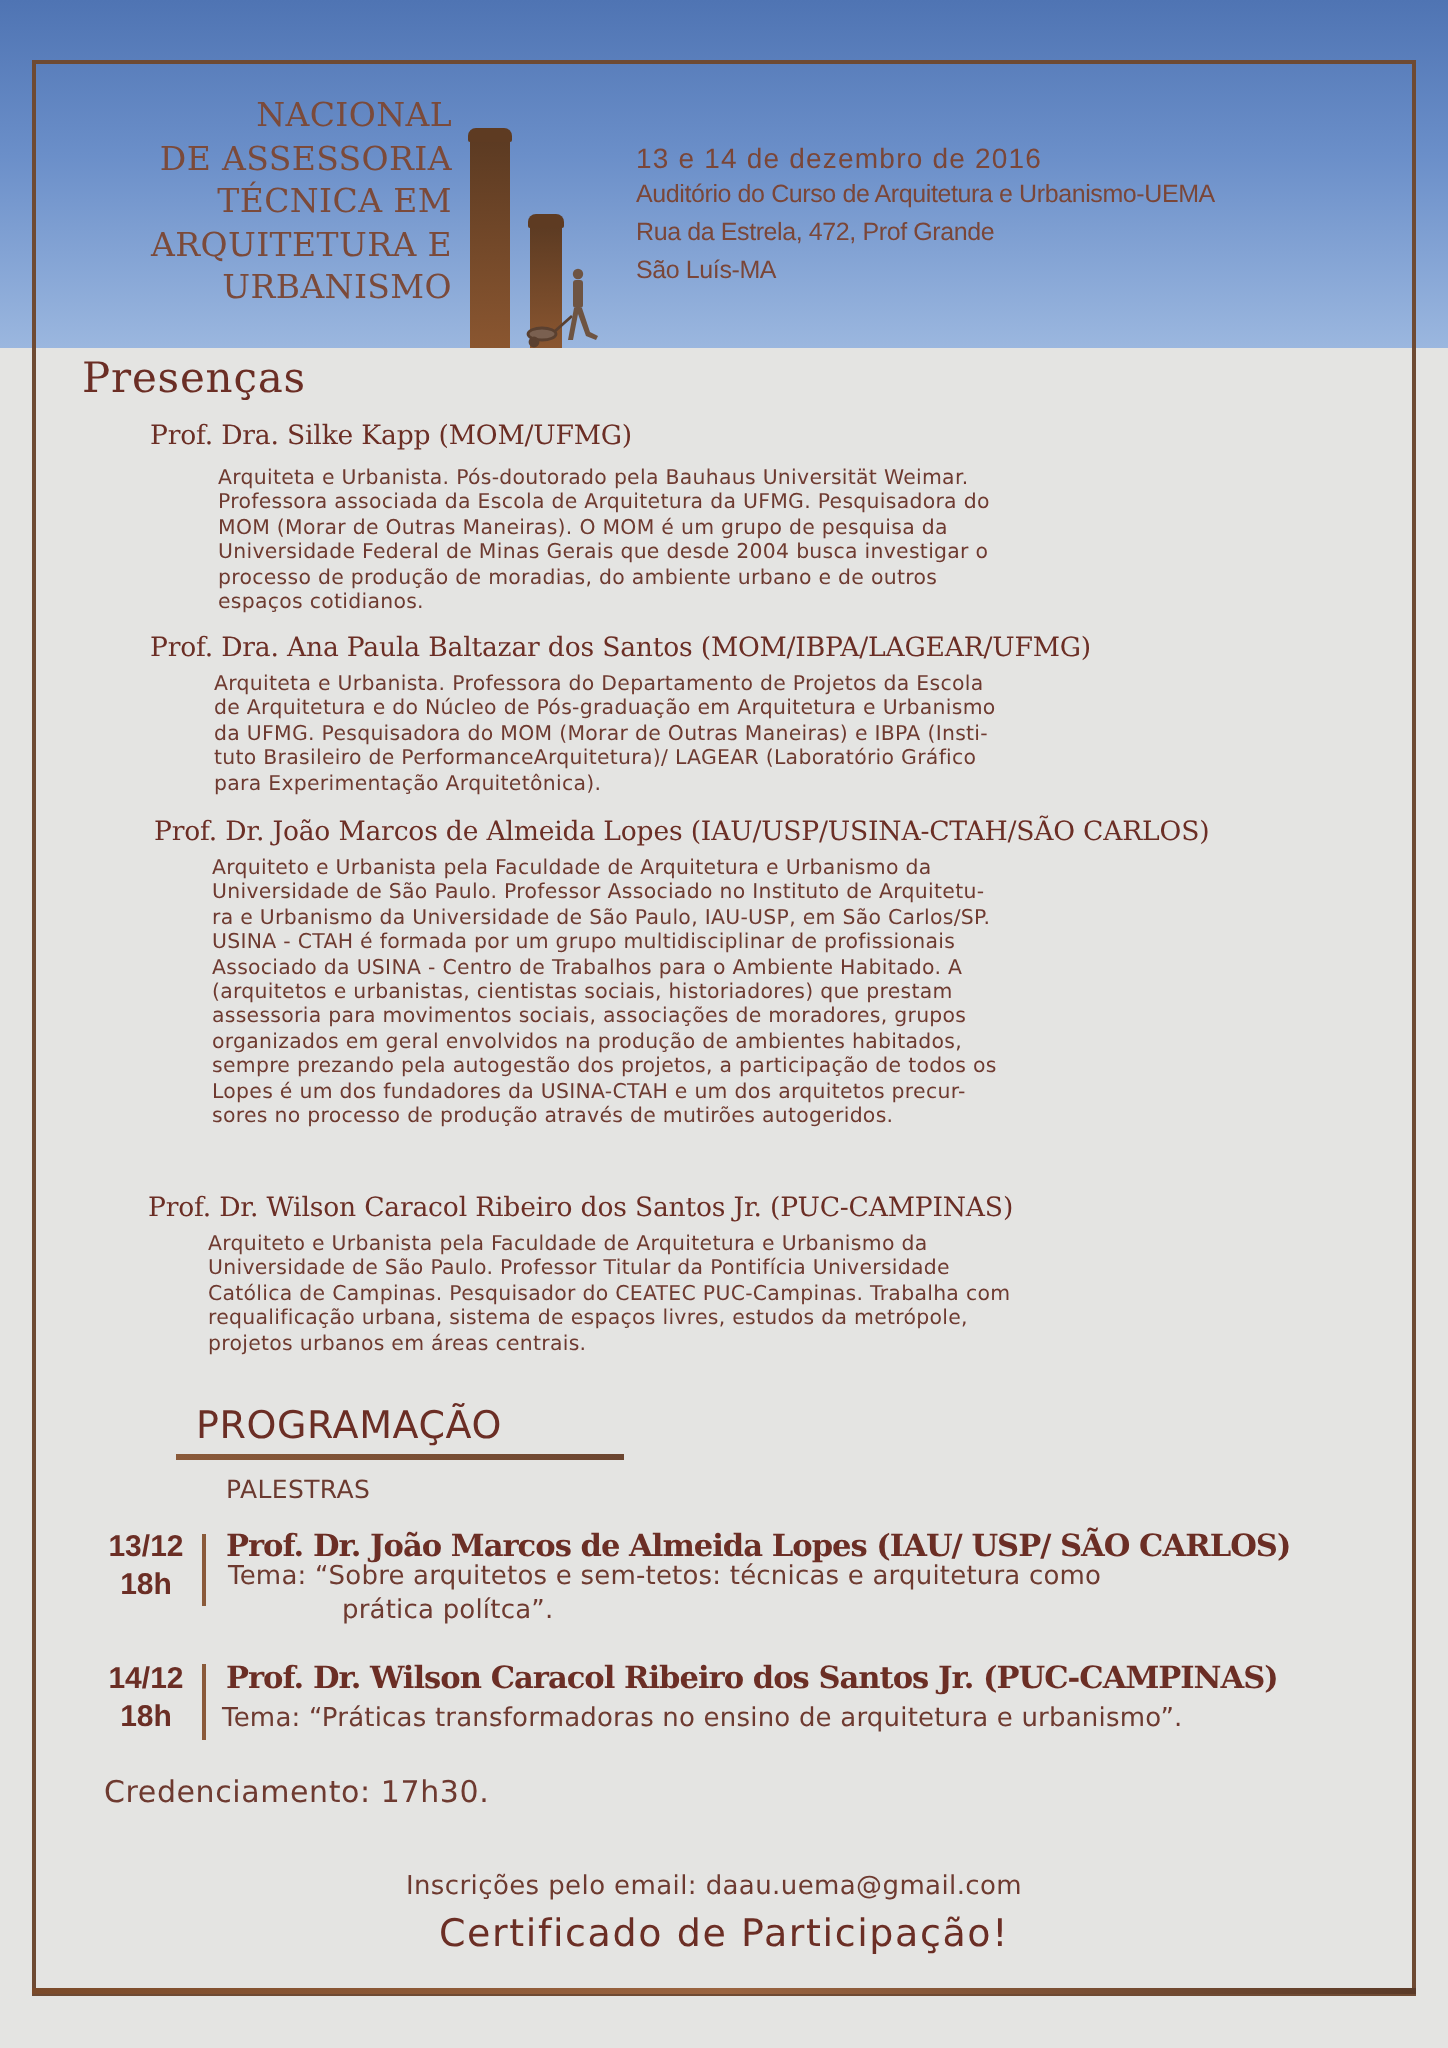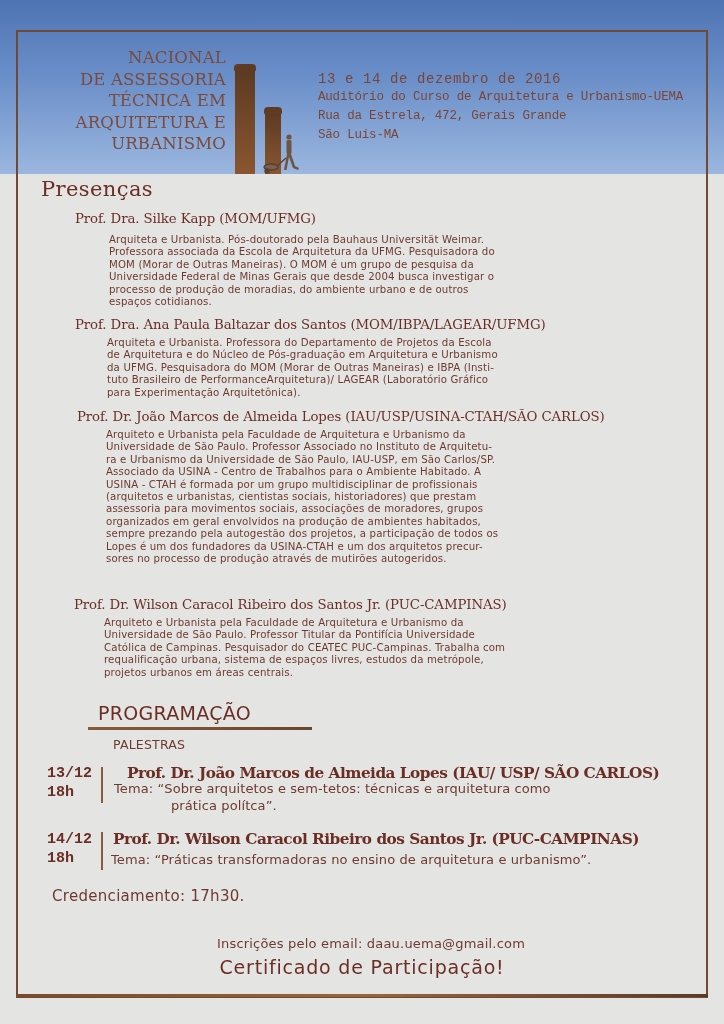--- a/index.html
+++ b/index.html
@@ -29,21 +29,21 @@
   .chimney { position:absolute; }
   .chim1 { left:234px; top:64px; width:22px; height:110px; }
   .chim2 { left:264px; top:107px; width:18px; height:67px; }
   .chim-body { position:absolute; left:1px; right:1px; top:4px; bottom:0;
     background:linear-gradient(180deg,#5b3a22,#8a5630); }
   .chim-cap { position:absolute; left:0; right:0; top:0; height:7px;
     background:#5e3b22; border-radius:4px 4px 1px 1px; }
   .worker { position:absolute; left:258px; top:128px; width:46px; height:46px; }
   .event-info {
     position:absolute; left:318px; top:70px;
-    font-family:Liberation Mono, monospace; color:#7a4638;
+    font-family:Liberation Sans, sans-serif; color:#7a4638;
   }
   .event-date { font-size:14px; letter-spacing:0.6px; line-height:18px; }
   .event-line { font-size:12.5px; line-height:19px; letter-spacing:-0.2px; }
   .presencas {
     position:absolute; left:41px; top:177px; font-size:21px; color:#6b2e25;
     font-family:"DejaVu Serif", serif; letter-spacing:0.4px;
   }
   .speaker-name {
     position:absolute; font-family:"DejaVu Serif", serif;
     font-size:13.3px; color:#6b2e25; white-space:nowrap; letter-spacing:-0.1px;
@@ -59,40 +59,40 @@
   }
   .prog-underline {
     position:absolute; left:88px; top:727px; width:224px; height:3px;
     background:linear-gradient(90deg,#8a5a3a,#6b4530);
   }
   .palestras {
     position:absolute; left:113px; top:737px; font-family:"DejaVu Sans", sans-serif;
     font-size:12.5px; color:#6b3a30; letter-spacing:0.2px;
   }
   .slot-date {
-    position:absolute; font-family:Liberation Mono, monospace; font-weight:bold;
-    font-size:15px; line-height:19px; color:#6b2e25; width:52px;
+    position:absolute; font-family:Liberation Sans, sans-serif; font-weight:bold;
+    font-size:15px; line-height:19px; color:#6b2e25; text-align:center; width:52px;
   }
   .slot-bar { position:absolute; width:2px; background:#8a5a3a; }
   .slot-speaker {
     position:absolute; font-family:"DejaVu Serif", serif; font-weight:bold;
     font-size:15.3px; color:#6b2e25; white-space:nowrap; letter-spacing:-0.5px;
   }
   .slot-tema {
     position:absolute; font-family:"DejaVu Sans", sans-serif;
     font-size:13px; line-height:17px; color:#6e3a30; letter-spacing:0.1px;
   }
   .cred {
     position:absolute; left:52px; top:887px; font-family:"DejaVu Sans", sans-serif;
     font-size:15px; color:#6e3a30; letter-spacing:0.3px;
   }
   .inscricoes {
     position:absolute; left:0; width:708px; top:936px; text-align:center;
     font-family:"DejaVu Sans", sans-serif; font-size:13px; color:#6e3a30;
-    padding-left:16px; letter-spacing:0.2px;
+    padding-left:2px; letter-spacing:0.2px;
   }
   .inscricoes span { position:relative; left:1px; }
   .certificado {
     position:absolute; left:0; width:724px; top:956px; text-align:center;
     font-family:"DejaVu Sans", sans-serif; font-size:19px; color:#6b2e25;
     letter-spacing:0.8px;
   }
 </style>
 </head>
 <body>
@@ -126,21 +126,21 @@
   <g fill="#6e5442">
     <circle cx="31" cy="9" r="2.6"></circle>
     <rect x="28.5" y="12" width="5" height="14" rx="1.5"></rect>
     <path d="M29 26 L26 42 L28.5 42 L31 29 L35 40 L40 42 L41 40 L37 38 L33 26 Z"></path>
   </g>
 </svg>
 
 <div class="event-info">
   <div class="event-date">13 e 14 de dezembro de 2016</div>
   <div class="event-line">Auditório do Curso de Arquitetura e Urbanismo-UEMA</div>
-  <div class="event-line">Rua da Estrela, 472, Gerais Grande</div>
+  <div class="event-line">Rua da Estrela, 472, Prof Grande</div>
   <div class="event-line">São Luís-MA</div>
 </div>
 
 <div class="presencas">Presenças</div>
 
 <div class="speaker-name" style="left:75px; top:211px;">Prof. Dra. Silke Kapp (MOM/UFMG)</div>
 <div class="bio" style="left:109px; top:234px; width:448px;">
   <div>Arquiteta e Urbanista. Pós-doutorado pela Bauhaus Universität Weimar.</div>
   <div>Professora associada da Escola de Arquitetura da UFMG. Pesquisadora do</div>
   <div>MOM (Morar de Outras Maneiras). O MOM é um grupo de pesquisa da</div>
@@ -156,22 +156,22 @@
   <div>da UFMG. Pesquisadora do MOM (Morar de Outras Maneiras) e IBPA (Insti-</div>
   <div>tuto Brasileiro de PerformanceArquitetura)/ LAGEAR (Laboratório Gráfico</div>
   <div>para Experimentação Arquitetônica).</div>
 </div>
 
 <div class="speaker-name" style="left:77px; top:409px;">Prof. Dr. João Marcos de Almeida Lopes (IAU/USP/USINA-CTAH/SÃO CARLOS)</div>
 <div class="bio" style="left:106px; top:429px; width:452px;">
   <div>Arquiteto e Urbanista pela Faculdade de Arquitetura e Urbanismo da</div>
   <div>Universidade de São Paulo. Professor Associado no Instituto de Arquitetu-</div>
   <div>ra e Urbanismo da Universidade de São Paulo, IAU-USP, em São Carlos/SP.</div>
+  <div>USINA - CTAH é formada por um grupo multidisciplinar de profissionais</div>
   <div>Associado da USINA - Centro de Trabalhos para o Ambiente Habitado. A</div>
-  <div>USINA - CTAH é formada por um grupo multidisciplinar de profissionais</div>
   <div>(arquitetos e urbanistas, cientistas sociais, historiadores) que prestam</div>
   <div>assessoria para movimentos sociais, associações de moradores, grupos</div>
   <div>organizados em geral envolvidos na produção de ambientes habitados,</div>
   <div>sempre prezando pela autogestão dos projetos, a participação de todos os</div>
   <div>Lopes é um dos fundadores da USINA-CTAH e um dos arquitetos precur-</div>
   <div>sores no processo de produção através de mutirões autogeridos.</div>
 </div>
 
 <div class="speaker-name" style="left:74px; top:597px;">Prof. Dr. Wilson Caracol Ribeiro dos Santos Jr. (PUC-CAMPINAS)</div>
 <div class="bio" style="left:104px; top:617px; width:456px;">
@@ -184,21 +184,21 @@
 
 <div class="prog-title">PROGRAMAÇÃO</div>
 <div class="prog-underline"></div>
 <div class="palestras">PALESTRAS</div>
 
 <div class="slot-date" style="left:47px; top:764px;">
   <div>13/12</div>
   <div>18h</div>
 </div>
 <div class="slot-bar" style="left:101px; top:767px; height:36px;"></div>
-<div class="slot-speaker" style="left:127px; top:764px;">Prof. Dr. João Marcos de Almeida Lopes (IAU/ USP/ SÃO CARLOS)</div>
+<div class="slot-speaker" style="left:113px; top:764px;">Prof. Dr. João Marcos de Almeida Lopes (IAU/ USP/ SÃO CARLOS)</div>
 <div class="slot-tema" style="left:114px; top:780px;">
   <div>Tema: “Sobre arquitetos e sem-tetos: técnicas e arquitetura como</div>
   <div style="padding-left:57px;">prática polítca”.</div>
 </div>
 
 <div class="slot-date" style="left:47px; top:830px;">
   <div>14/12</div>
   <div>18h</div>
 </div>
 <div class="slot-bar" style="left:101px; top:832px; height:38px;"></div>

